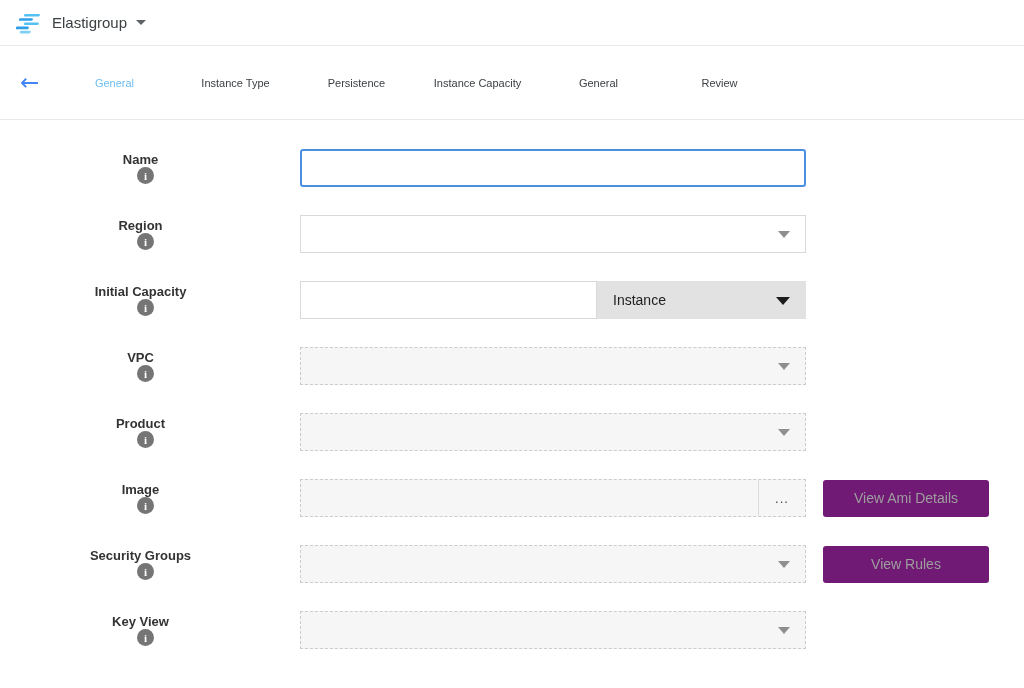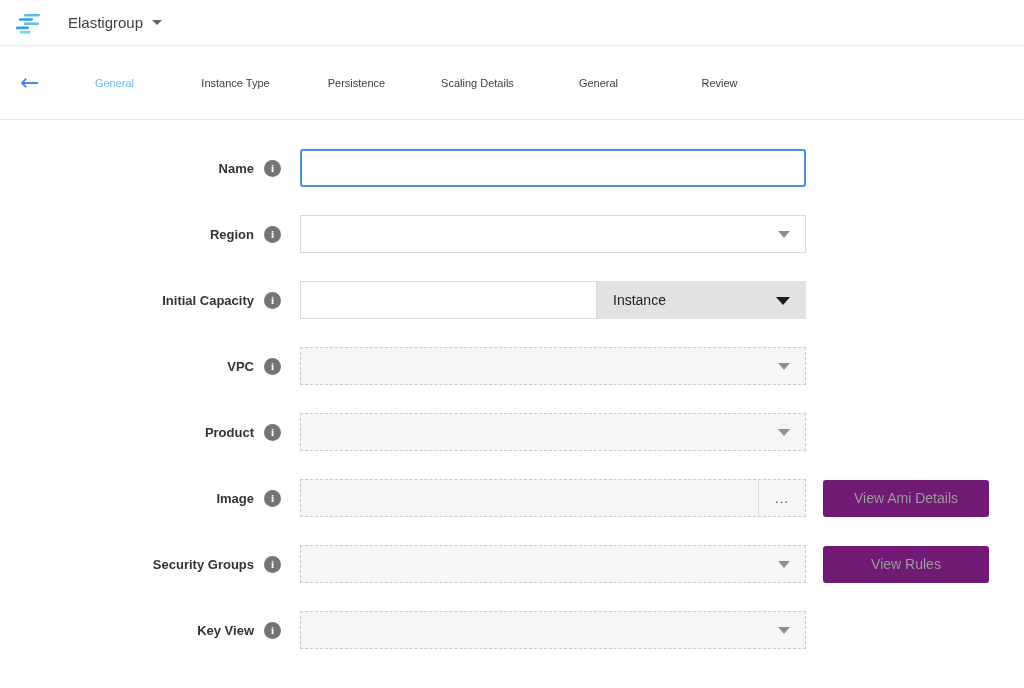--- a/index.html
+++ b/index.html
@@ -13,21 +13,21 @@
 
   
   .topbar {
     height: 46px;
     border-bottom: 1px solid #e8eaed;
     display: flex; align-items: center;
     padding: 0 16px;
     background: #fff;
   }
   .logo { width: 28px; height: 24px; display: flex; align-items: center; }
-  .app-name { font-size: 15px; color: #3c4043; margin-left: 24px; }
+  .app-name { font-size: 15px; color: #3c4043; margin-left: 8px; }
   .topbar-caret {
     margin-left: 9px;
     width: 0; height: 0;
     border-left: 5px solid transparent;
     border-right: 5px solid transparent;
     border-top: 5px solid #5f6368;
   }
 
   
   .tabbar {
@@ -56,20 +56,21 @@
   }
   .tab.active { color: #6cbdf2; }
 
   
   .form { padding-top: 29px; }
   .form-row { display: flex; align-items: center; margin-bottom: 28px; height: 38px; }
   .row-label {
     width: 300px;
     display: flex; align-items: center; justify-content: flex-end;
     padding-right: 19px;
+    flex-direction: column;
   }
   .label-text { font-size: 13px; font-weight: bold; color: #333333; }
   .info-icon {
     width: 17px; height: 17px;
     margin-left: 10px;
     border-radius: 50%;
     background: #757575;
     color: #ffffff;
     font-size: 11px; font-weight: bold;
     font-family: "Liberation Serif", serif;
@@ -182,21 +183,21 @@
   <span class="app-name">Elastigroup</span>
   <span class="topbar-caret"></span>
 </header>
 
 <nav class="tabbar">
   <span class="back-arrow">←</span>
   <div class="tabs">
     <span class="tab active">General</span>
     <span class="tab">Instance Type</span>
     <span class="tab">Persistence</span>
-    <span class="tab">Scaling Details</span>
+    <span class="tab">Instance Capacity</span>
     <span class="tab">General</span>
     <span class="tab">Review</span>
   </div>
 </nav>
 
 <main class="form">
 
   <div class="form-row">
     <div class="row-label">
       <span class="label-text">Name</span>

